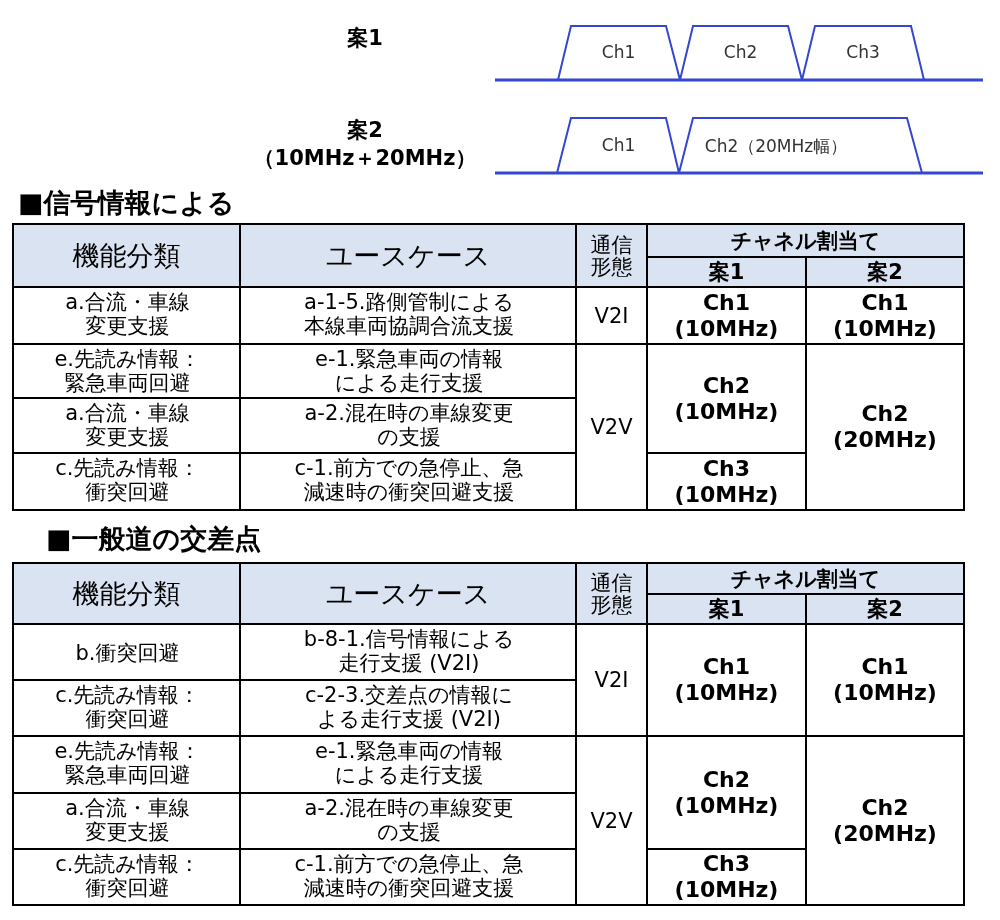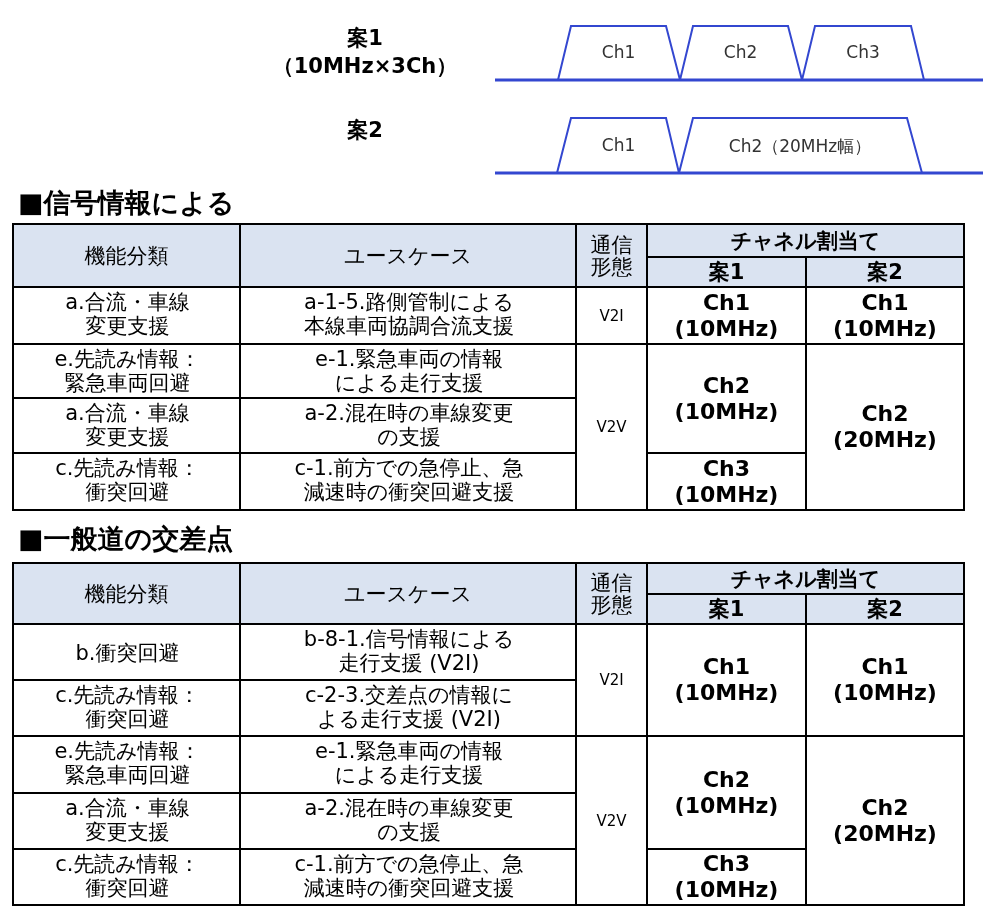--- a/index.html
+++ b/index.html
@@ -7,59 +7,59 @@
          font-family:"DejaVu Sans","Liberation Sans",sans-serif; color:#000; }
   .plan-label { position:absolute; left:200px; width:330px; text-align:center;
                 font-weight:bold; font-size:21px; line-height:28px; }
   .plan-label .l2 { display:block; }
   svg.spectrum { position:absolute; left:0; top:0; }
   .section-title { position:absolute; left:18px; font-weight:bold; font-size:27px;
                    line-height:34px; letter-spacing:0px; }
   table.alloc { position:absolute; left:12px; border-collapse:collapse; table-layout:fixed;
                 width:951px; }
   table.alloc td, table.alloc th { border:2px solid #000; padding:0; vertical-align:middle; }
-  table.alloc th { background:#dae3f1; font-weight:normal; font-size:21px; text-align:center; }
+  table.alloc th { background:#dae3f1; font-weight:normal; font-size:27px; text-align:center; }
   table.alloc th.bold { font-weight:bold; font-size:21px; line-height:26px;text-align:center; }
   table.alloc th.small { font-size:21px; line-height:22px; }
   table.alloc td.txt { font-size:21px; line-height:24px; text-align:center; padding-left:2px;
                        vertical-align:top; padding-top:2px; }
   table.alloc td.txt.center-v { vertical-align:middle; }
-  table.alloc td.comm { font-size:15px; text-align:center; }
+  table.alloc td.comm { font-size:21px; text-align:center; }
   table.alloc td.ch { font-weight:bold; font-size:22px; line-height:26px; text-align:center; }
   .ch span { display:block; }
 </style>
 </head>
 <body>
 
 <div class="plan-label" style="top:24px;">
   <span class="l2">案1</span>
-  <span class="l2">（10MHz×3Ch）</span>
 </div>
 <div class="plan-label" style="top:116px;">
   <span class="l2">案2</span>
+  <span class="l2">（10MHz＋20MHz）</span>
 </div>
 
 <svg class="spectrum" width="1000" height="185">
   <g fill="none" stroke="#3347d0" stroke-width="2">
 
     <line x1="495" y1="80" x2="983" y2="80" stroke-width="3"></line>
     <polyline points="558,80 571,26 666,26 680,80"></polyline>
     <polyline points="680,80 693,26 788,26 802,80"></polyline>
     <polyline points="802,80 815,26 911,26 924,80"></polyline>
 
     <line x1="495" y1="173" x2="983" y2="173" stroke-width="3"></line>
     <polyline points="557,173 571,118 666,118 679,173"></polyline>
     <polyline points="679,173 693,118 907,118 922,173"></polyline>
   </g>
 </svg>
 <div style="position:absolute;left:571px;width:95px;top:42px;text-align:center;font-size:17px;color:#333;">Ch1</div>
 <div style="position:absolute;left:693px;width:95px;top:42px;text-align:center;font-size:17px;color:#333;">Ch2</div>
 <div style="position:absolute;left:815px;width:96px;top:42px;text-align:center;font-size:17px;color:#333;">Ch3</div>
 <div style="position:absolute;left:571px;width:95px;top:135px;text-align:center;font-size:17px;color:#333;">Ch1</div>
-<div style="position:absolute;left:693px;width:214px;top:135px;text-align:center;font-size:17px;color:#333;">Ch2（20MHz幅）</div>
+<div style="position:absolute;left:669px;width:214px;top:135px;text-align:center;font-size:17px;color:#333;">Ch2（20MHz幅）</div>
 
 <div class="section-title" style="top:186px;">■信号情報による</div>
 
 <table class="alloc" style="top:223px;">
   <colgroup>
     <col style="width:227px">
       <col style="width:336px">
       <col style="width:71px">
       <col style="width:159px">
       <col style="width:158px">
@@ -136,21 +136,21 @@
       <span style="display:block">減速時の衝突回避支援</span>
     </td>
     <td class="ch">
       <span>Ch3</span>
       <span>(10MHz)</span>
     </td>
   </tr>
 </tbody>
   </table>
 
-<div class="section-title" style="top:522px;">■一般道の交差点</div>
+<div class="section-title" style="top:522px;margin-left:28px;">■一般道の交差点</div>
 
 <table class="alloc" style="top:562px;">
   <colgroup>
     <col style="width:227px">
       <col style="width:336px">
       <col style="width:71px">
       <col style="width:159px">
       <col style="width:158px">
   </colgroup>
   <tbody>

